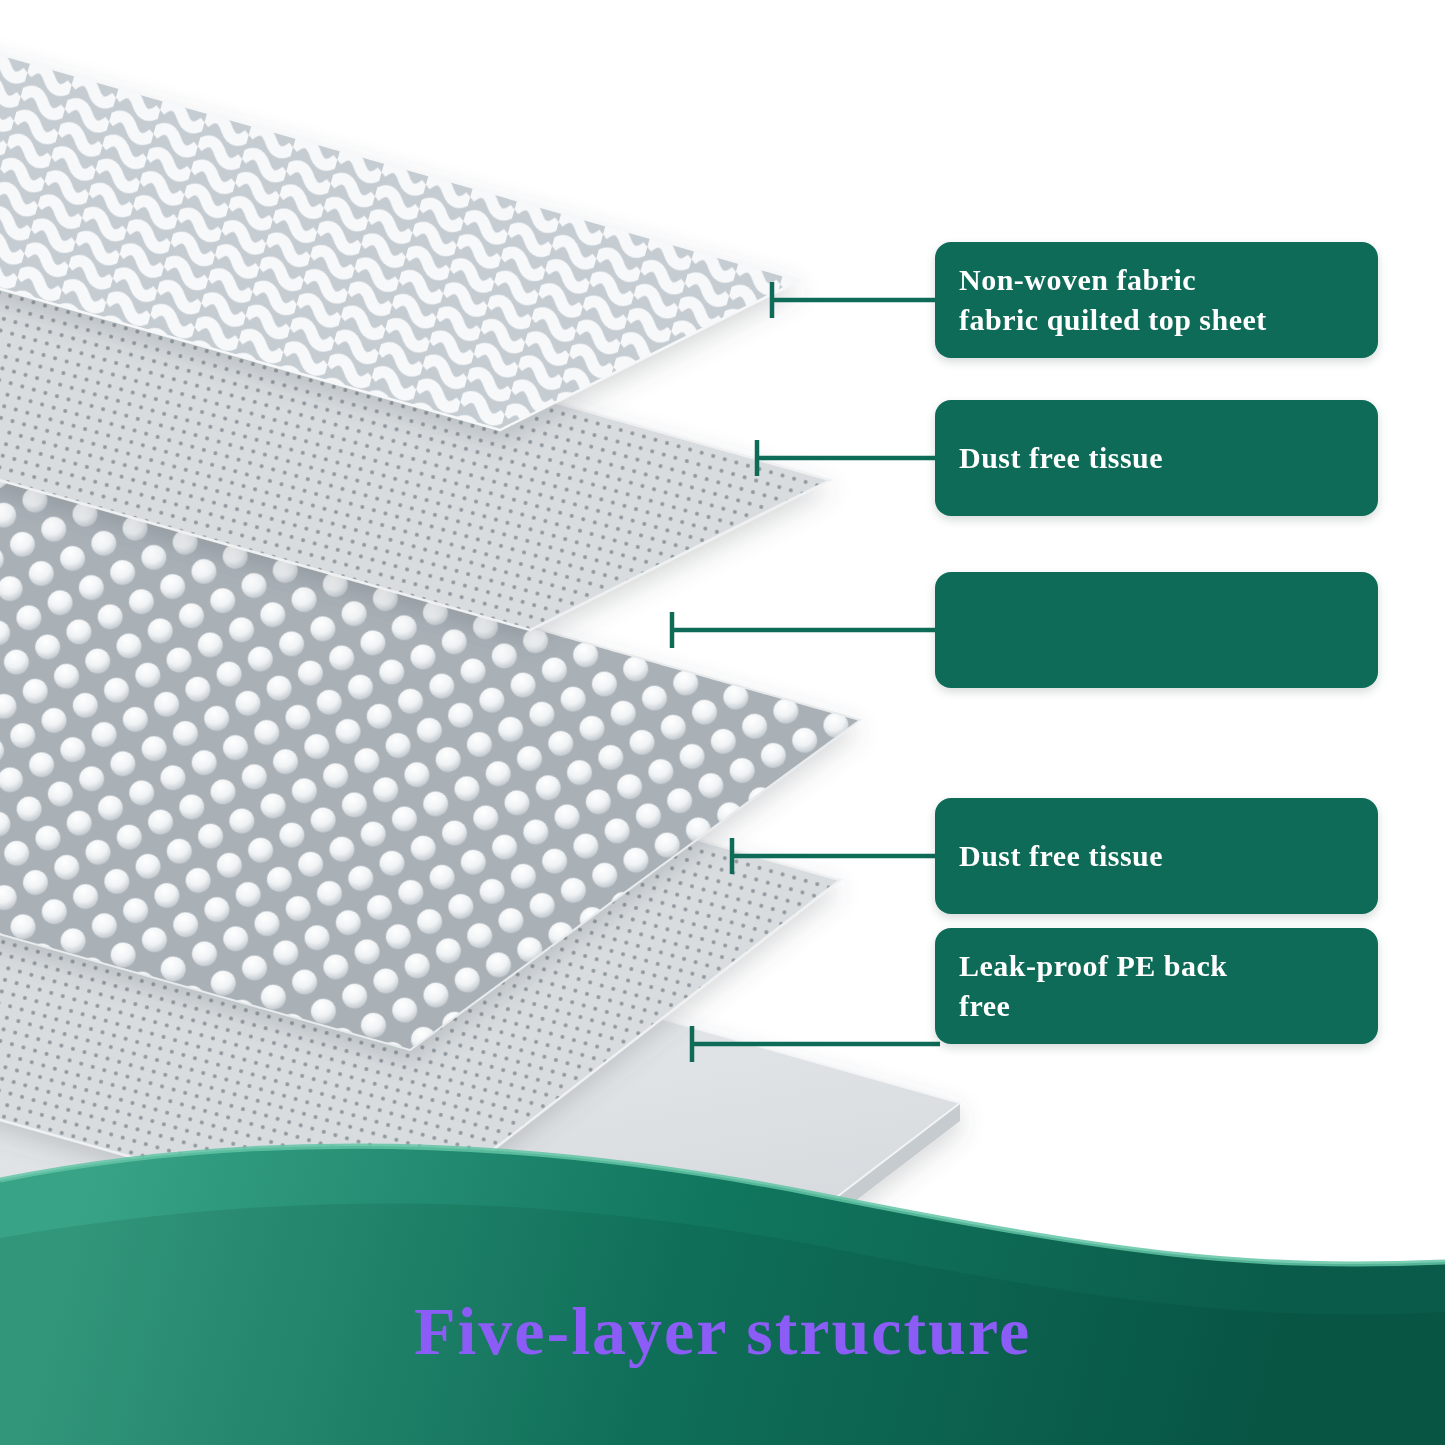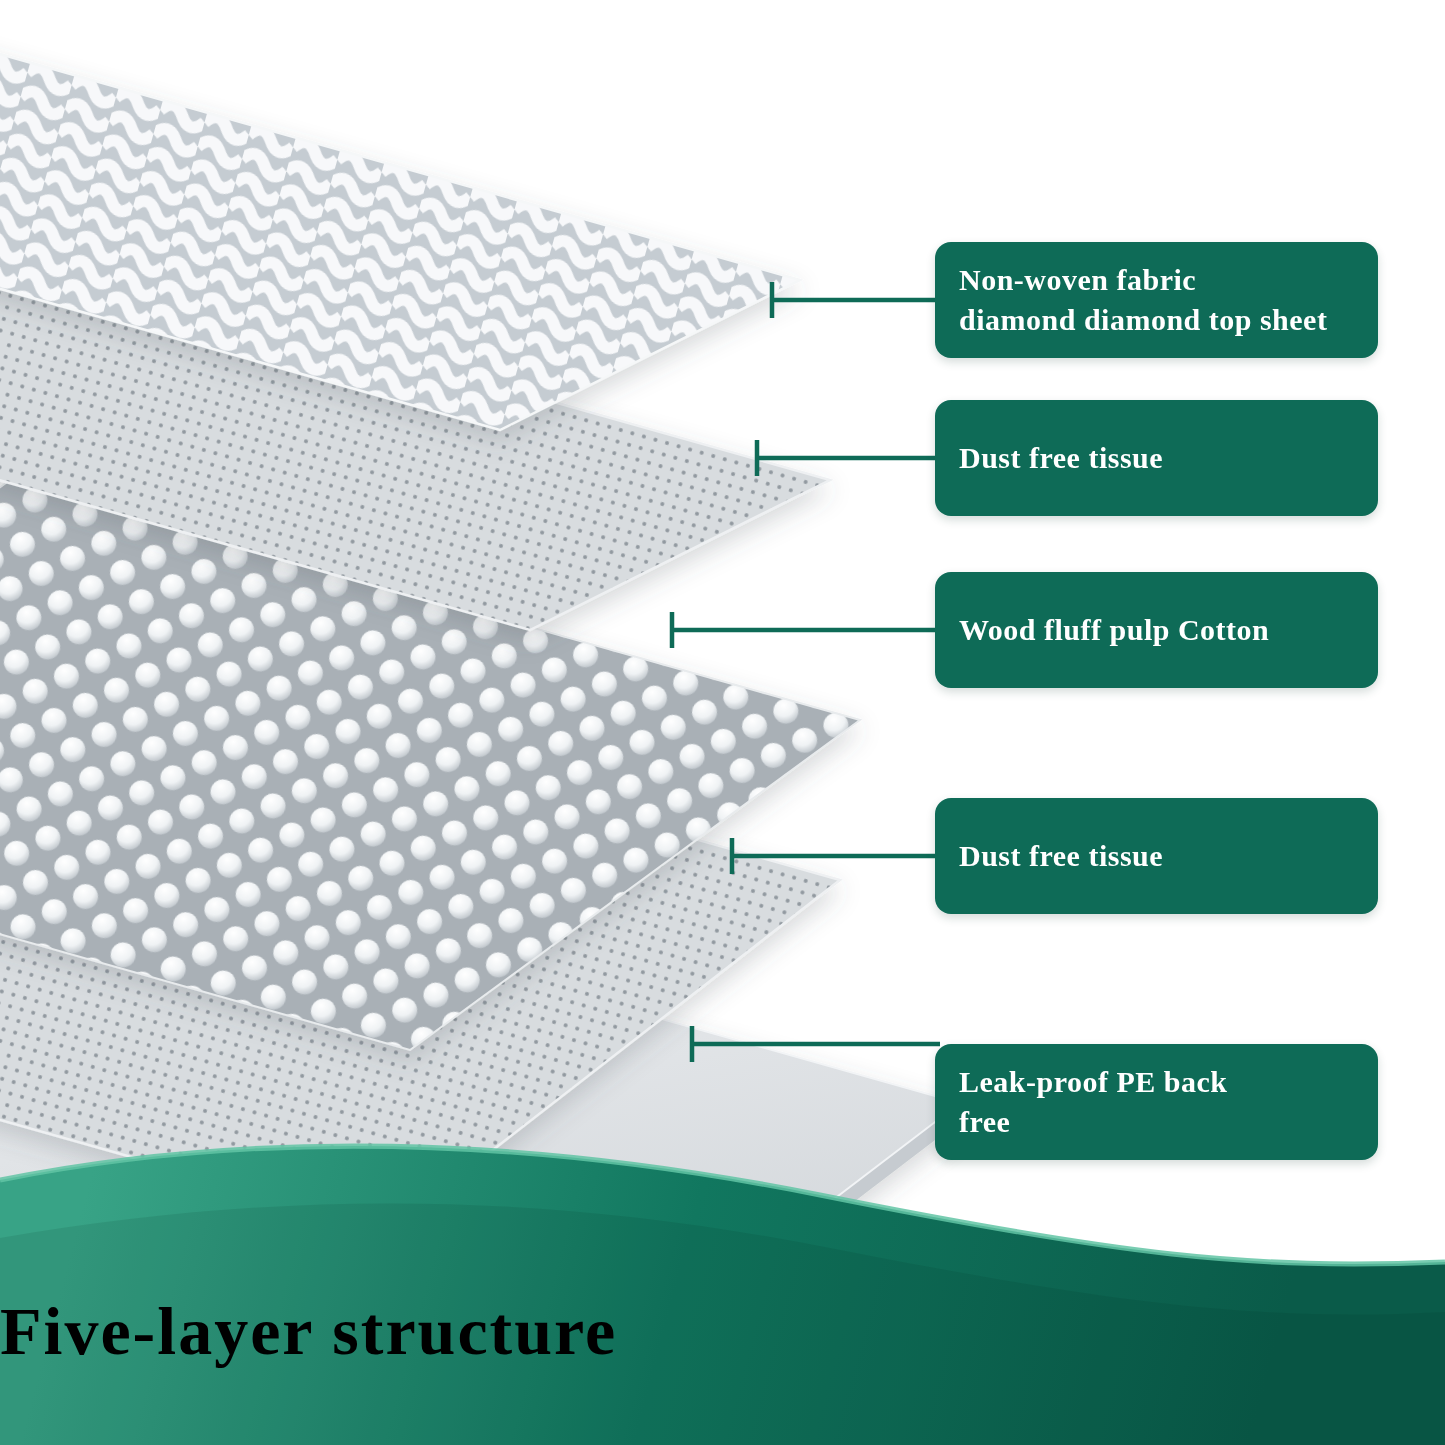--- a/index.html
+++ b/index.html
@@ -38,21 +38,22 @@
     font-weight:bold;
     line-height:1.35;
     letter-spacing:0.5px;
     box-shadow:0 4px 10px rgba(20,60,50,0.18);
   }
   .leader{stroke:var(--leader-green,#0e6b57);stroke-width:4.5;}
   .banner-title{
     position:absolute;
     left:0;right:0;
     top:1292px;
-    color:#000000;
+    text-align:center;
+    color:#8b5cf6;
     font-size:68px;
     font-weight:bold;
     letter-spacing:2px;
   }
 </style>
 </head>
 <body>
 
 <div class="canvas">
 
@@ -148,33 +149,32 @@
 
     <g>
       <path d="M0,1180 C 250,1130 520,1135 820,1195 S 1250,1270 1445,1262 L1445,1445 L0,1445 Z" fill="url(#bannerGrad)"></path>
       <path d="M0,1180 C 250,1130 520,1135 820,1195 S 1250,1270 1445,1262" fill="none" stroke="#62c4a5" stroke-width="5" opacity="0.85"></path>
       <path d="M0,1238 C 290,1188 550,1193 830,1248 S 1260,1322 1445,1312 L1445,1445 L0,1445 Z" fill="rgba(0,40,30,0.10)"></path>
     </g>
   </svg>
 
   <div class="label-box" style="top:242px">
     <div>Non-woven fabric</div>
-    <div>diamond diamond top sheet</div>
+    <div>fabric quilted top sheet</div>
   </div>
   <div class="label-box" style="top:400px">
     <div>Dust free tissue</div>
     <div></div>
   </div>
   <div class="label-box" style="top:572px">
-    <div>Wood fluff pulp Cotton</div>
   </div>
   <div class="label-box" style="top:798px">
     <div>Dust free tissue</div>
     <div></div>
   </div>
-  <div class="label-box" style="top:1044px">
+  <div class="label-box" style="top:928px">
     <div>Leak-proof PE back</div>
     <div>free</div>
   </div>
 
   <div class="banner-title">Five-layer structure</div>
 
 </div>
 
 </body></html>

